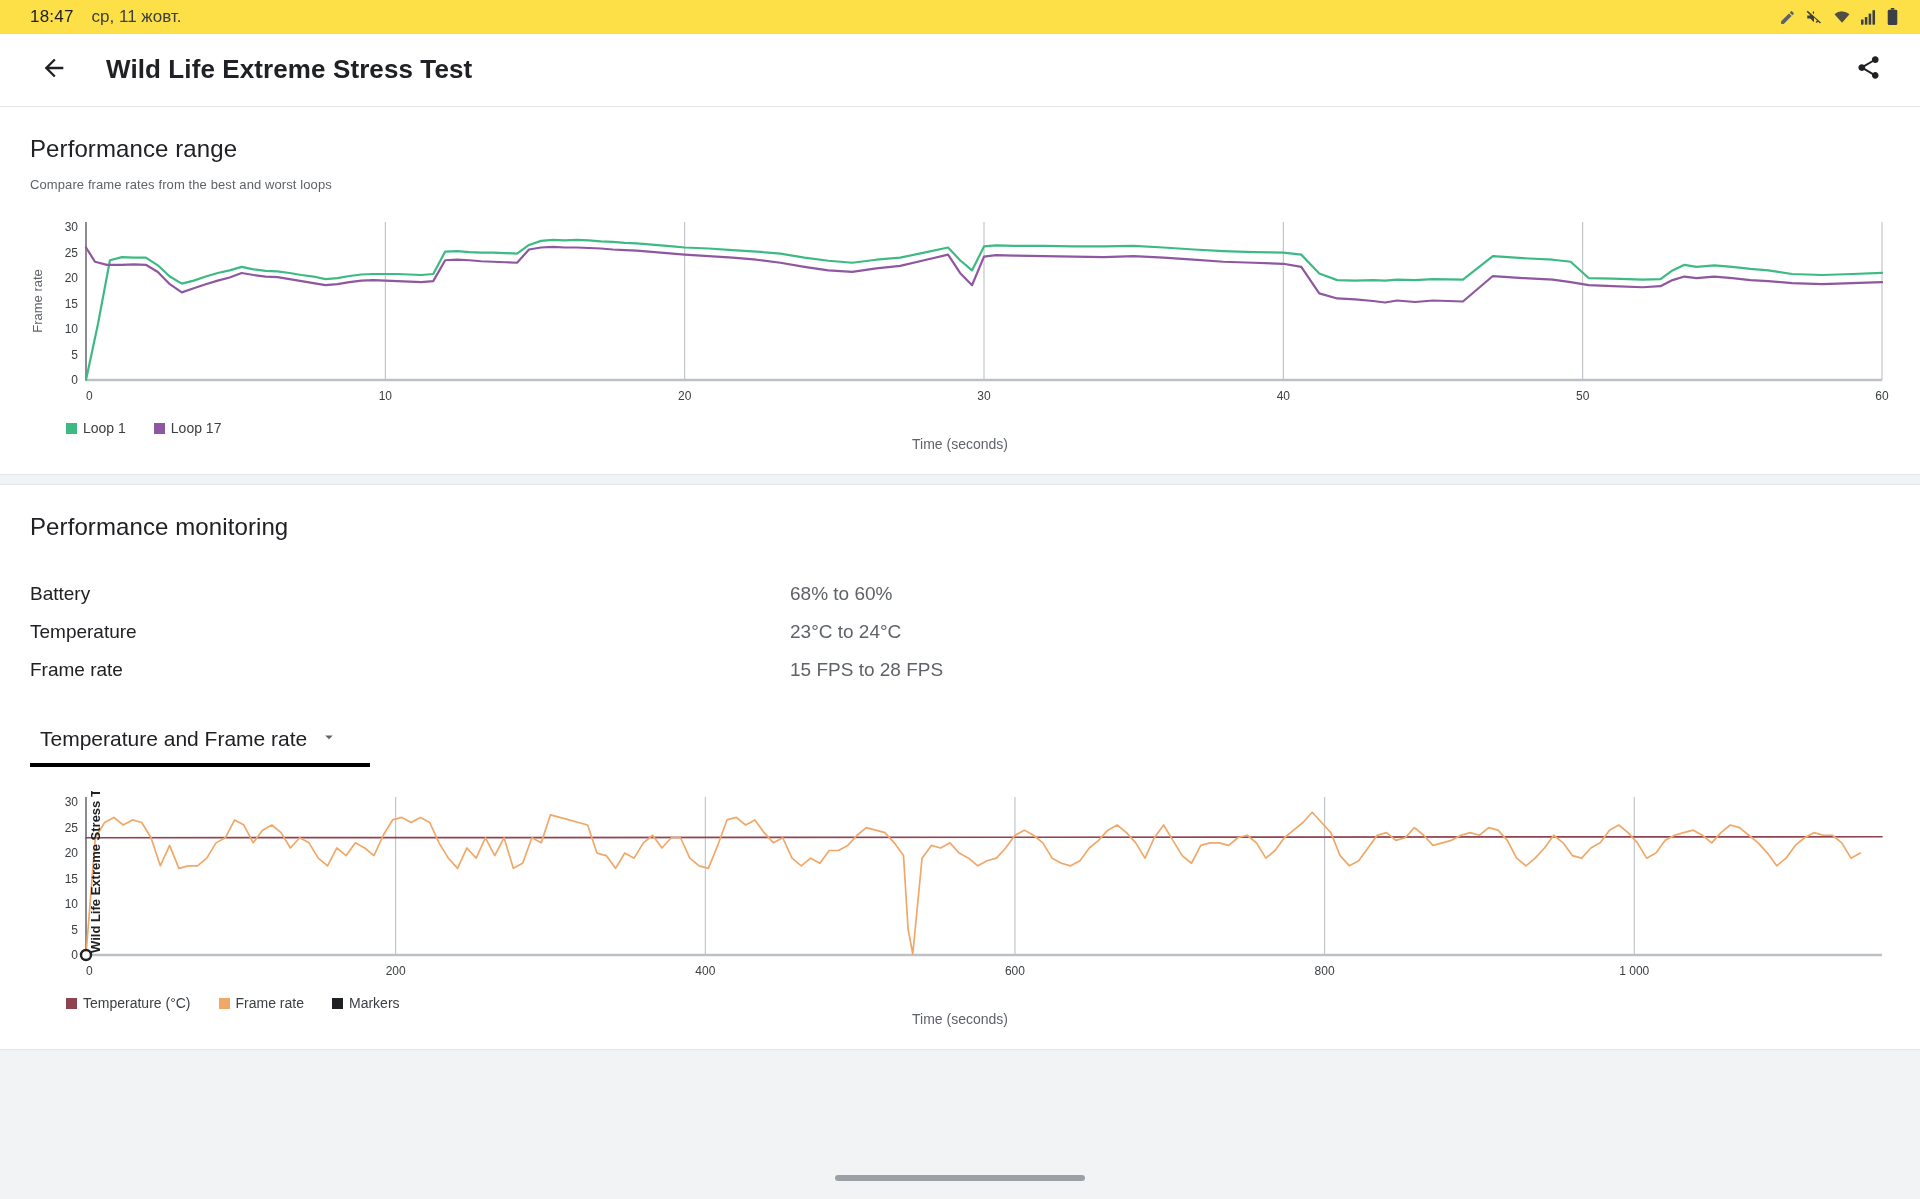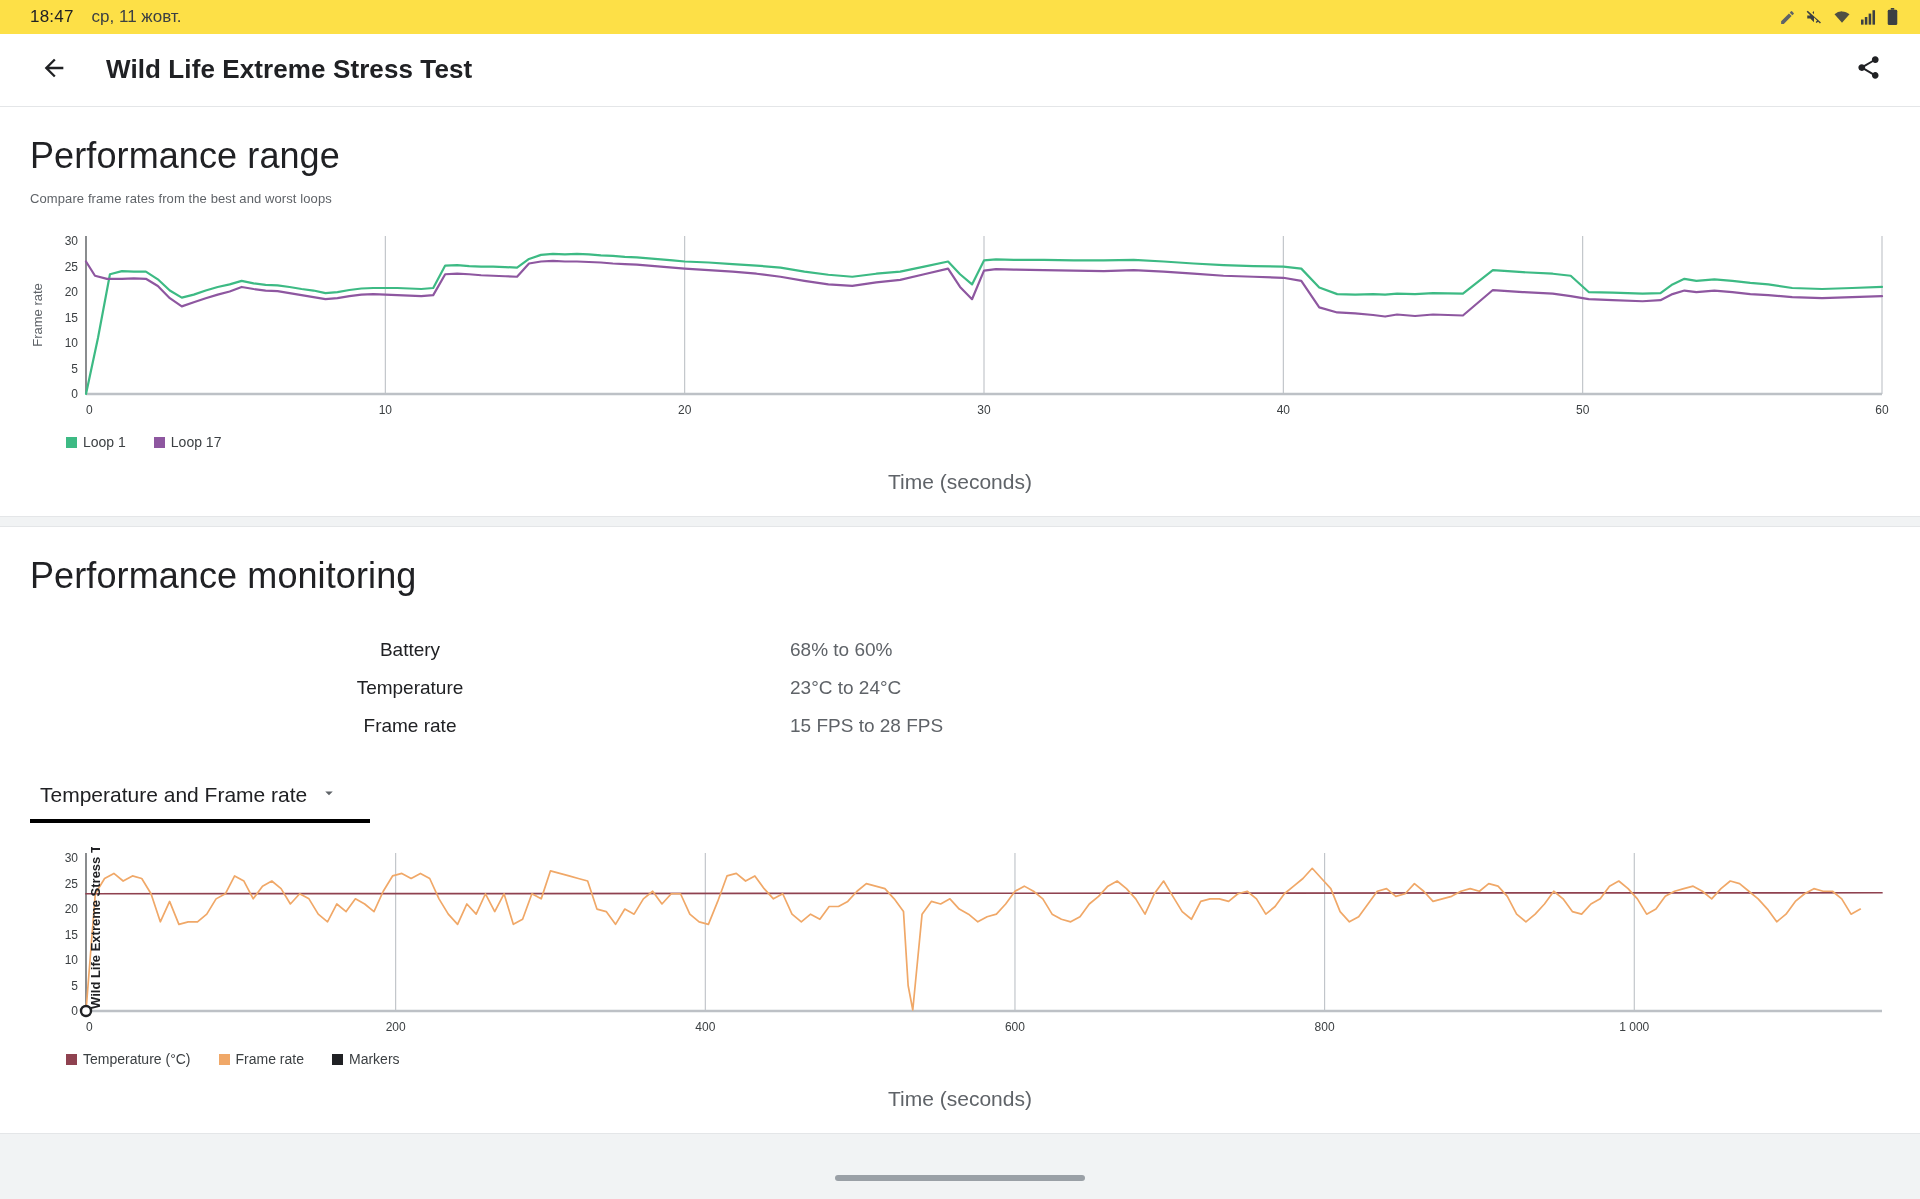--- a/index.html
+++ b/index.html
@@ -52,49 +52,49 @@
   .card {
     background: #ffffff;
     border: 1px solid #e4e6e8;
     border-left: none; border-right: none;
     margin-bottom: 9px;
     position: relative;
   }
   .card-inner { padding: 28px 30px 22px 30px; }
 
   .card-title {
-    font-size: 36px; font-weight: 400; color: #202124;
+    font-size: 24px; font-weight: 400; color: #202124;
     letter-spacing: .1px;
   }
   .card-sub {
     font-size: 13px; color: #5f6368; margin-top: 14px;
     letter-spacing: .1px;
   }
 
   
   .chart-wrap { position: relative; margin-top: 24px; }
   .chart-svg { display: block; width: 100%; }
   .axis-caption {
-    text-align: center; font-size: 21px; color: #5f6368;
-    margin-top: 20px;
+    text-align: center; font-size: 14px; color: #5f6368;
+    margin-top: 0;
   }
 
   .legend {
     display: flex; align-items: center; gap: 28px;
     margin-top: 4px; padding-left: 36px;
   }
   .legend-item { display: flex; align-items: center; gap: 6px; }
   .legend-swatch { width: 11px; height: 11px; display: inline-block; }
   .legend-label { font-size: 14px; color: #3c4043; }
 
   
   .stats { margin-top: 34px; }
   .stat-row {
     display: flex; align-items: center;
-    height: 38px; font-size: 19px; text-align: center;
+    height: 38px; font-size: 19px;
   }
   .stat-label { color: #202124; width: 760px; }
   .stat-value { color: #5f6368; }
 
   
   .dropdown {
     margin-top: 32px; width: 340px;
     border-bottom: 4px solid #000000;
     display: flex; align-items: center;
     padding: 6px 10px 12px 10px;

